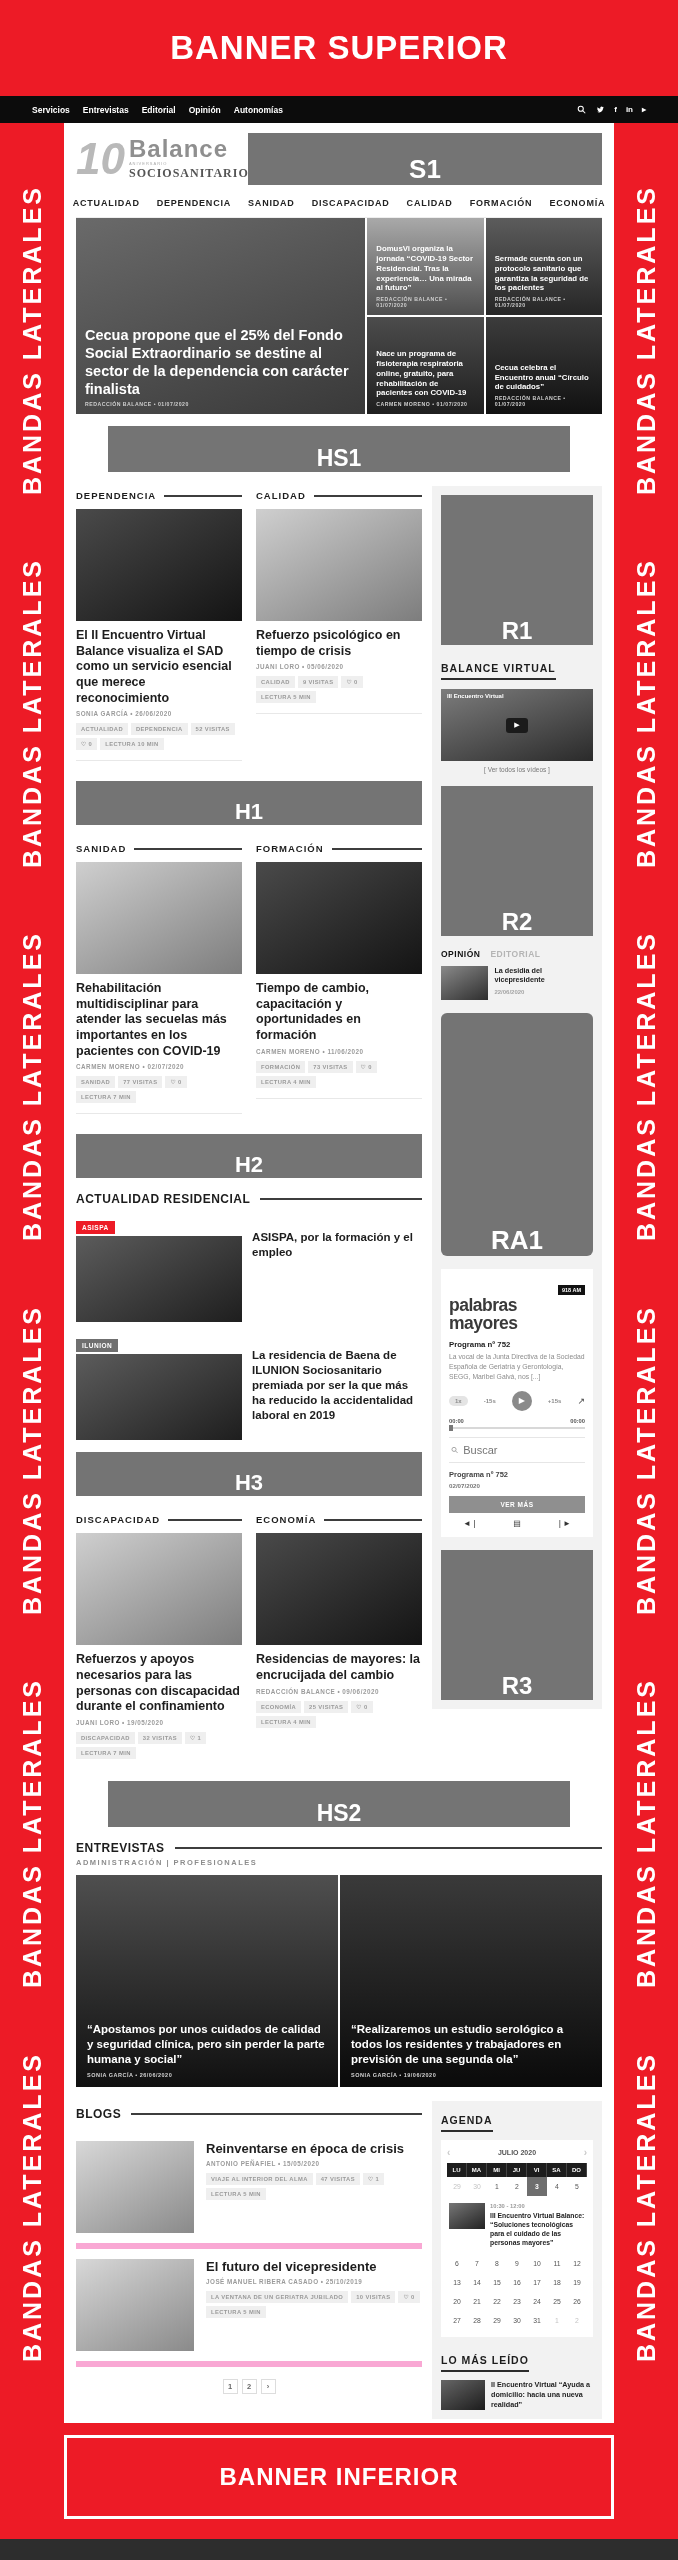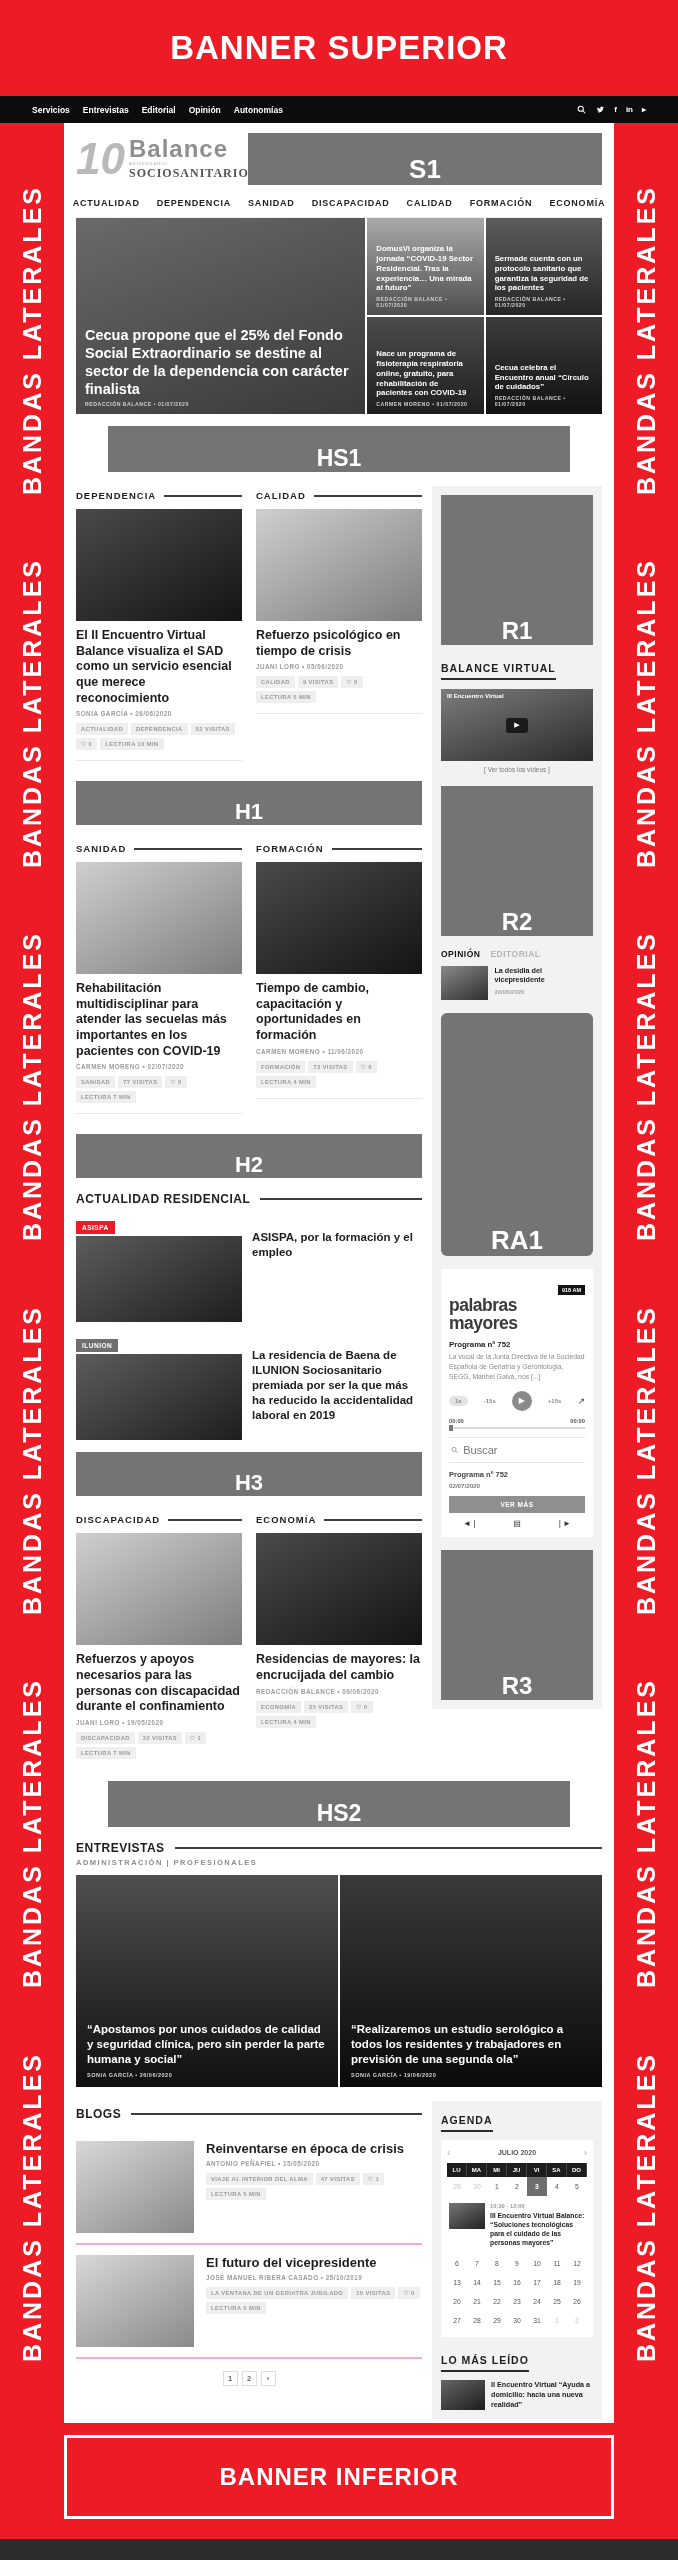--- a/index.html
+++ b/index.html
@@ -122,21 +122,21 @@
   .entrevistas-head{margin-top:4px;}
   .sub-label{font-size:7.5px;font-weight:700;letter-spacing:1.5px;color:#8d8d8d;margin:3px 0 8px;}
   .ent-row{display:flex;gap:2px;margin-bottom:14px;}
   .ent-card{flex:1;height:212px;position:relative;}
   .ent-a{background:linear-gradient(180deg,#4f4f4f,#101010);}
   .ent-b{background:linear-gradient(180deg,#3a3a3a,#0a0a0a);}
   .ent-txt{position:absolute;left:0;right:0;bottom:0;padding:9px 11px;}
   .ent-quote{color:#fff;font-weight:800;font-size:11.5px;line-height:1.3;}
   .ent-by{color:#d5d5d5;font-size:5.5px;font-weight:700;letter-spacing:0.5px;margin-top:5px;}
   
-  .blog-item{display:flex;gap:12px;padding:10px 0;border-bottom:2px solid #f9a8d4;}
+  .blog-item{display:flex;gap:12px;padding:10px 0;border-bottom:6px solid #f9a8d4;}
   .blog-photo{width:118px;height:92px;background:linear-gradient(150deg,#d8d8d8,#8a8a8a);flex:none;}
   .blog-title{font-size:13px;font-weight:800;margin-bottom:4px;}
   .pagination{display:flex;gap:4px;justify-content:center;padding:12px 0 6px;}
   .page-btn{width:15px;height:15px;display:flex;align-items:center;justify-content:center;font-size:7.5px;font-weight:700;border:1px solid #ddd;color:#666;}
   
   .cal-card{background:#fff;padding:7px 6px;margin-top:8px;}
   .cal-head{display:flex;align-items:center;justify-content:space-between;font-size:7px;font-weight:800;color:#555;margin-bottom:5px;}
   .cal-nav{color:#c9c9c9;font-size:10px;}
   .cal-grid{display:grid;grid-template-columns:repeat(7,1fr);}
   .cal-dh{background:#1d1d1d;color:#fff;font-size:6px;font-weight:800;text-align:center;padding:4px 0;border-right:1px solid #444;}

